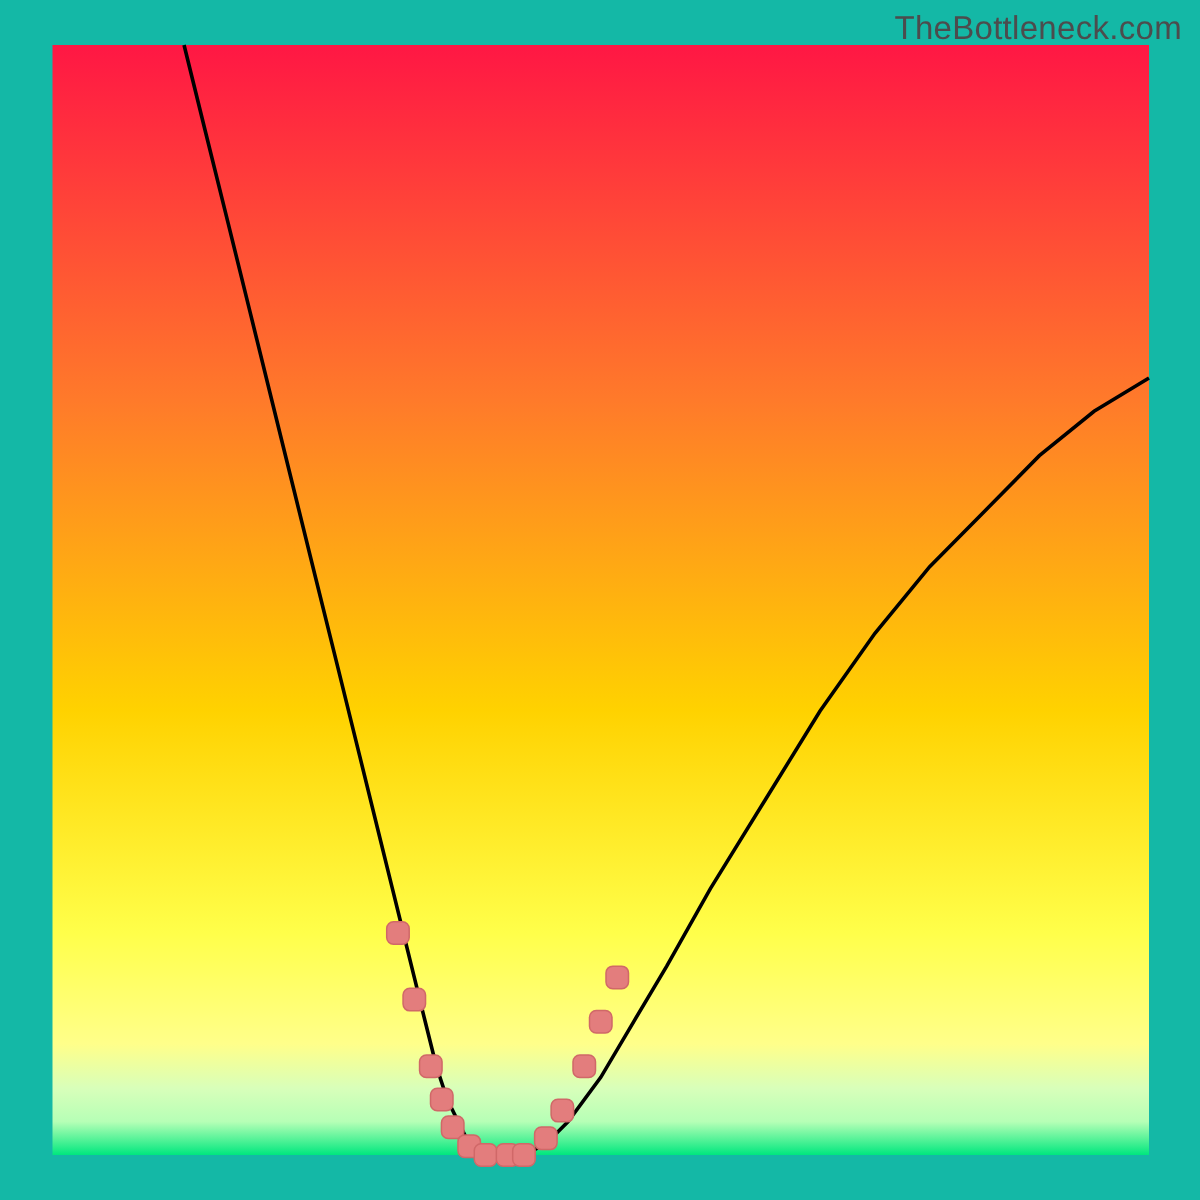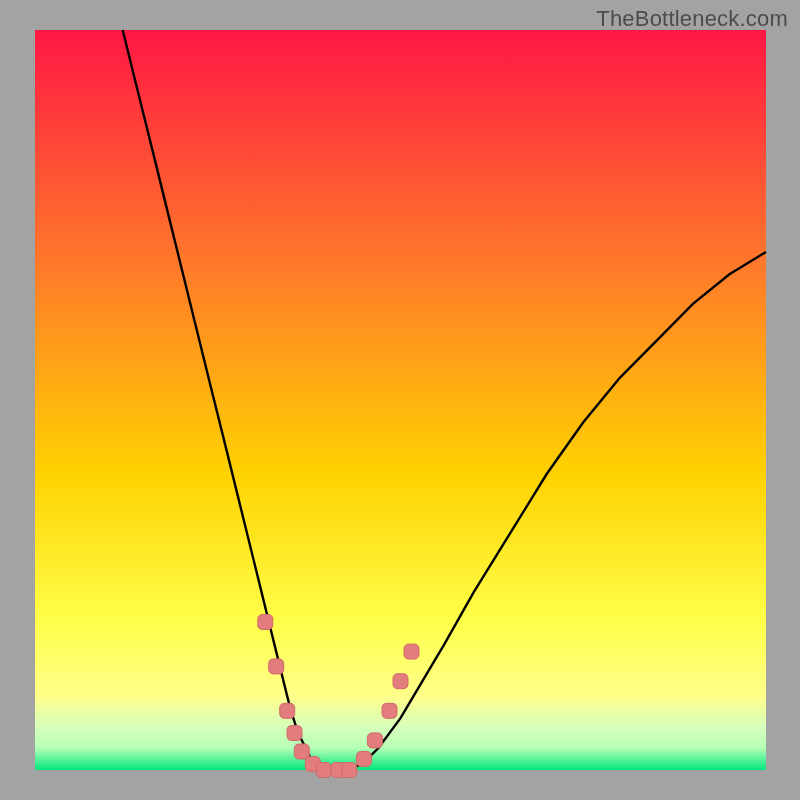--- a/index.html
+++ b/index.html
@@ -1,21 +1,21 @@
 <!DOCTYPE html>
 <html><head>
 <meta charset="utf-8">
 <style>
   * { margin: 0; padding: 0; box-sizing: border-box; }
   html, body { width: 800px; height: 800px; overflow: hidden; background: #000; }
   .stage {
     position: relative;
     width: 800px;
     height: 800px;
-    background: #a3a3a3;
+    background: #14b8a6;
   }
   .watermark {
     position: absolute;
     top: 6px;
     right: 12px;
     font-family: Arial, Helvetica, sans-serif;
     font-size: 22px;
     color: #4c4c4d;
     letter-spacing: 0.2px;
     font-weight: 500;

